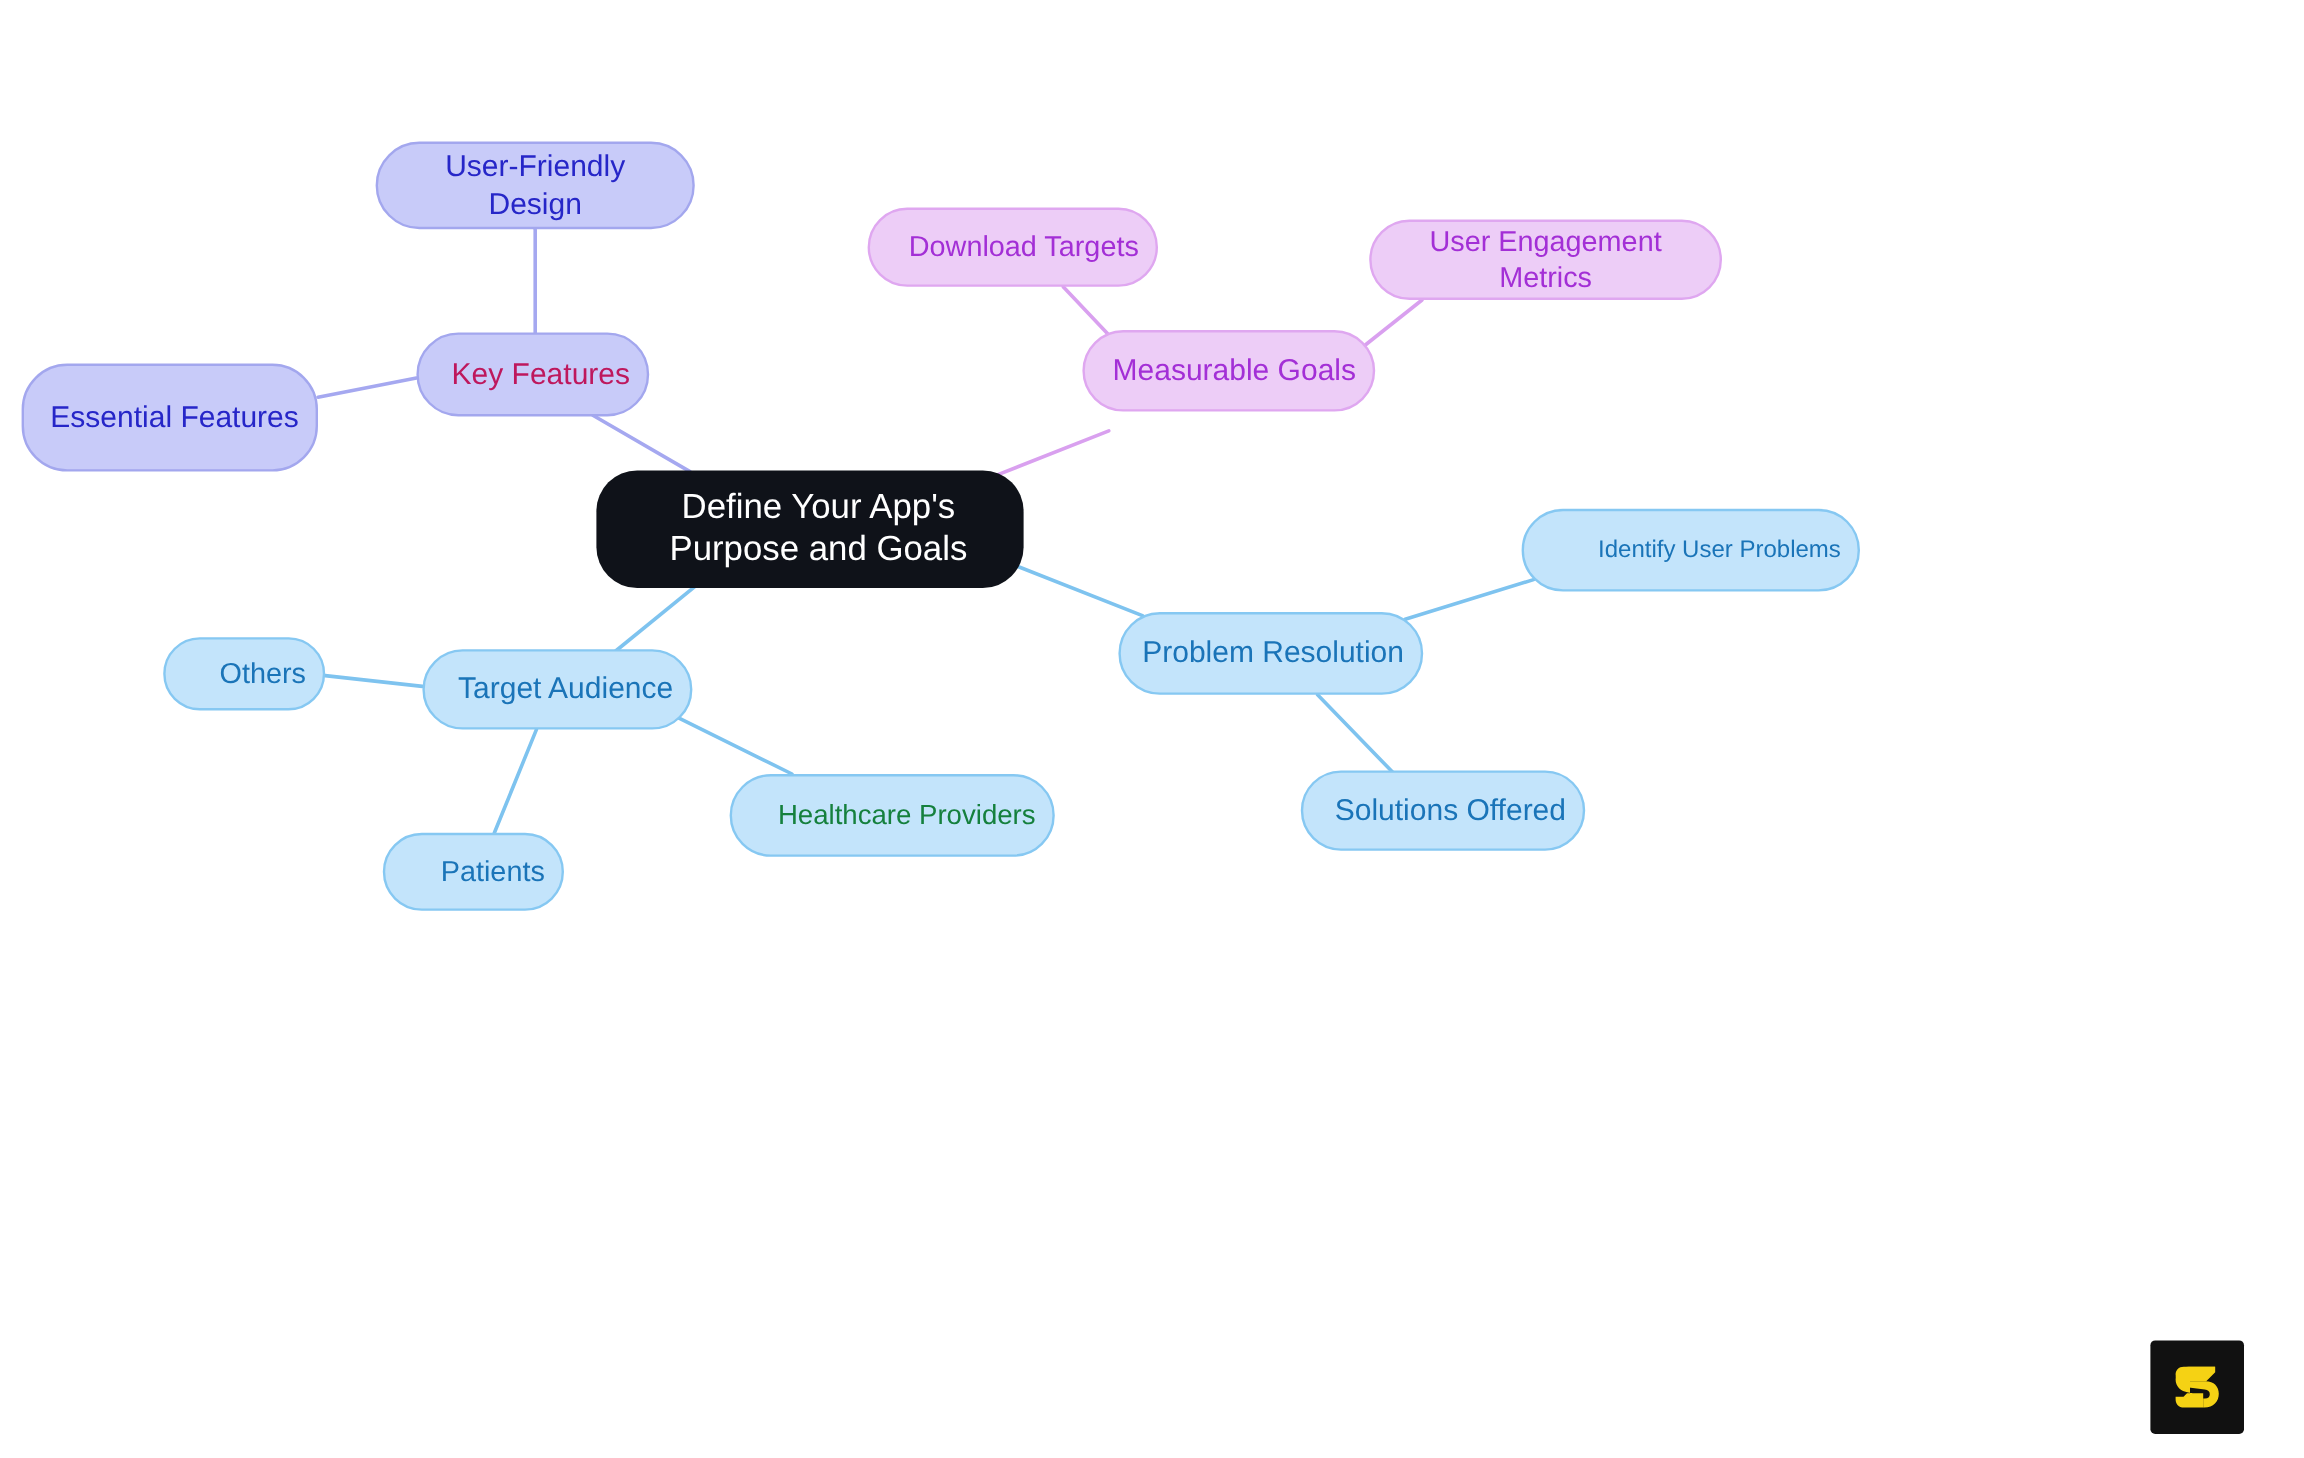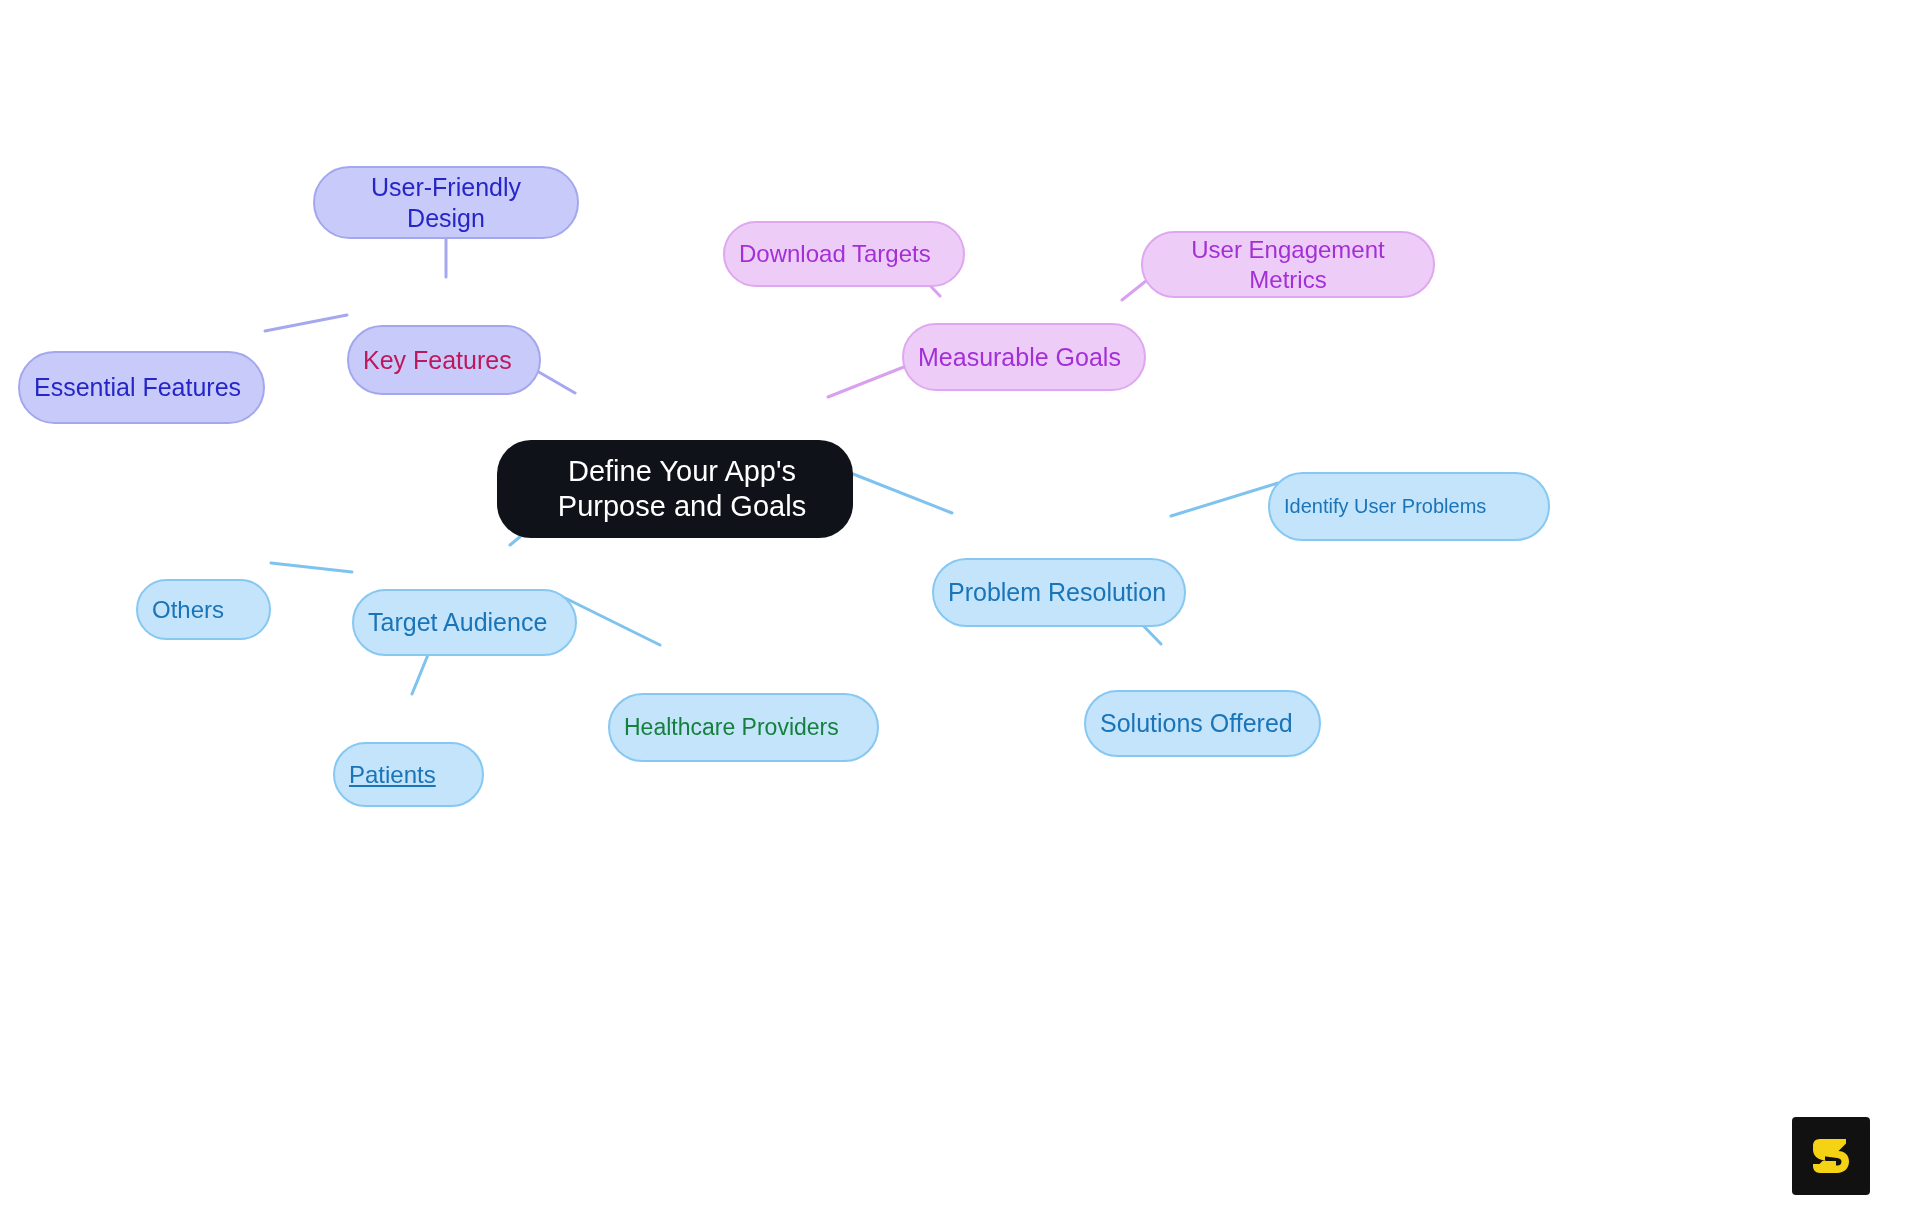--- a/index.html
+++ b/index.html
@@ -22,29 +22,28 @@
     top: 0;
     width: 1920px;
     height: 1215px;
     pointer-events: none;
   }
   .node {
     position: absolute;
     box-sizing: border-box;
     display: flex;
     align-items: center;
-    justify-content: flex-start;
+    justify-content: flex-end;
     text-align: center;
     border-radius: 38px;
     border-style: solid;
     border-width: 2px;
     line-height: 1.22;
     white-space: pre-line;
     padding: 6px 14px;
-    margin-top: 48px;
   }
   .node-root {
     border-radius: 34px;
     border-width: 0;
     color: #ffffff;
     background: #0f1219;
     font-size: 29px;
     padding: 8px 26px;
   }
   .node-purple {
@@ -91,30 +90,30 @@
       <line x1="580" y1="488" x2="510" y2="545" stroke="#7ec3ef" stroke-width="3" stroke-linecap="round"></line>
       <line x1="352" y1="572" x2="271" y2="563" stroke="#7ec3ef" stroke-width="3" stroke-linecap="round"></line>
       <line x1="447" y1="608" x2="412" y2="694" stroke="#7ec3ef" stroke-width="3" stroke-linecap="round"></line>
       <line x1="565" y1="598" x2="660" y2="645" stroke="#7ec3ef" stroke-width="3" stroke-linecap="round"></line>
     </svg>
 
   <div id="node-layer">
       <div class="node node-root" style="left: 497px; top: 392px; width: 356px; height: 98px; font-size: 29px; background: rgb(15, 18, 25); color: rgb(255, 255, 255); padding-left: 40px;"><span>Define Your App's Purpose and Goals</span></div>
       <div class="node node-purple" style="left: 347px; top: 277px; width: 194px; height: 70px; font-size: 25px; background: rgb(200, 203, 249); border-color: rgb(163, 167, 238); color: #be185d;"><span>Key Features</span></div>
       <div class="node node-purple" style="left: 313px; top: 118px; width: 266px; height: 73px; font-size: 25px; background: rgb(200, 203, 249); border-color: rgb(163, 167, 238); color: rgb(38, 38, 200);"><span>User-Friendly Design</span></div>
-      <div class="node node-purple" style="left: 18px; top: 303px; width: 247px; height: 73px; font-size: 25px; background: rgb(200, 203, 249); border-color: rgb(163, 167, 238); color: rgb(38, 38, 200);"><span>Essential Features</span></div>
+      <div class="node node-purple" style="left: 18px; top: 303px; width: 247px; height: 90px; font-size: 25px; background: rgb(200, 203, 249); border-color: rgb(163, 167, 238); color: rgb(38, 38, 200);"><span>Essential Features</span></div>
       <div class="node node-pink" style="left: 902px; top: 275px; width: 244px; height: 68px; font-size: 25px; background: rgb(237, 205, 247); border-color: rgb(223, 167, 240); color: rgb(163, 47, 214);"><span>Measurable Goals</span></div>
       <div class="node node-pink" style="left: 723px; top: 173px; width: 242px; height: 66px; font-size: 24px; background: rgb(237, 205, 247); border-color: rgb(223, 167, 240); color: rgb(163, 47, 214);"><span>Download Targets</span></div>
       <div class="node node-pink" style="left: 1141px; top: 183px; width: 294px; height: 67px; font-size: 24px; background: rgb(237, 205, 247); border-color: rgb(223, 167, 240); color: rgb(163, 47, 214);"><span>User Engagement Metrics</span></div>
       <div class="node node-blue" style="left: 932px; top: 510px; width: 254px; height: 69px; font-size: 25px; background: rgb(195, 228, 251); border-color: rgb(134, 200, 242); color: rgb(26, 116, 184);"><span>Problem Resolution</span></div>
       <div class="node node-blue" style="left: 1268px; top: 424px; width: 282px; height: 69px; font-size: 20px; background: rgb(195, 228, 251); border-color: rgb(134, 200, 242); color: rgb(26, 116, 184);"><span>Identify User Problems</span></div>
       <div class="node node-blue" style="left: 1084px; top: 642px; width: 237px; height: 67px; font-size: 25px; background: rgb(195, 228, 251); border-color: rgb(134, 200, 242); color: rgb(26, 116, 184);"><span>Solutions Offered</span></div>
       <div class="node node-blue" style="left: 352px; top: 541px; width: 225px; height: 67px; font-size: 25px; background: rgb(195, 228, 251); border-color: rgb(134, 200, 242); color: rgb(26, 116, 184);"><span>Target Audience</span></div>
       <div class="node node-blue" style="left: 136px; top: 531px; width: 135px; height: 61px; font-size: 24px; background: rgb(195, 228, 251); border-color: rgb(134, 200, 242); color: rgb(26, 116, 184);"><span>Others</span></div>
-      <div class="node node-blue" style="left: 333px; top: 694px; width: 151px; height: 65px; font-size: 24px; background: rgb(195, 228, 251); border-color: rgb(134, 200, 242); color: rgb(26, 116, 184); text-decoration: underline;"><span>Patients</span></div>
+      <div class="node node-blue" style="left: 319px; top: 694px; width: 151px; height: 65px; font-size: 24px; background: rgb(195, 228, 251); border-color: rgb(134, 200, 242); color: rgb(26, 116, 184);"><span>Patients</span></div>
       <div class="node node-blue" style="left: 608px; top: 645px; width: 271px; height: 69px; font-size: 23px; background: rgb(195, 228, 251); border-color: rgb(134, 200, 242); color: #15803d;"><span>Healthcare Providers</span></div>
     </div>
 
   <div class="logo-badge" style="left: 1792px; top: 1117px; width: 78px; height: 78px; background: rgb(17, 17, 17);">
     <svg width="52" height="52" viewBox="0 0 52 52">
       <path d="M41 9 L19 9 C12.5 9 8 13.4 8 19.6 C8 25.4 12.2 29.4 18.6 30.4 L30 32.2 L23.5 38.5 L10 38.5 L17.5 31 L31 31 L31 43 L15 43 C10.5 43 8 40 8 36 L8 34 L20 34 L20 21 L33.5 21 L41 13.5 Z" fill="#f5d214"></path>
       <path d="M41 9 L33.5 16.5 L20 16.5 L20 21 L33 21 C40 21 44 25.5 44 31.5 C44 38 39.5 43 32 43 L31 43 L31 35.5 L32.5 35.5 C35 35.5 36.5 34 36.5 31.8 C36.5 29.6 35 28.3 32.3 28 L19 26.2 C12.4 25.3 8 21 8 15.5 C8 11.8 10.6 9 14.8 9 Z" fill="#f5d214"></path>
     </svg>
   </div>
 

